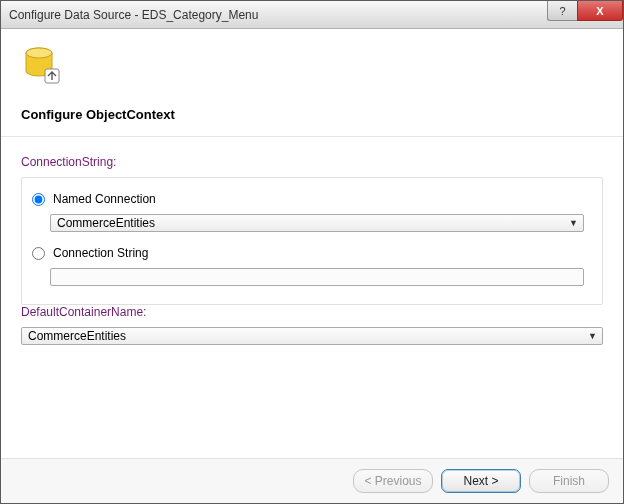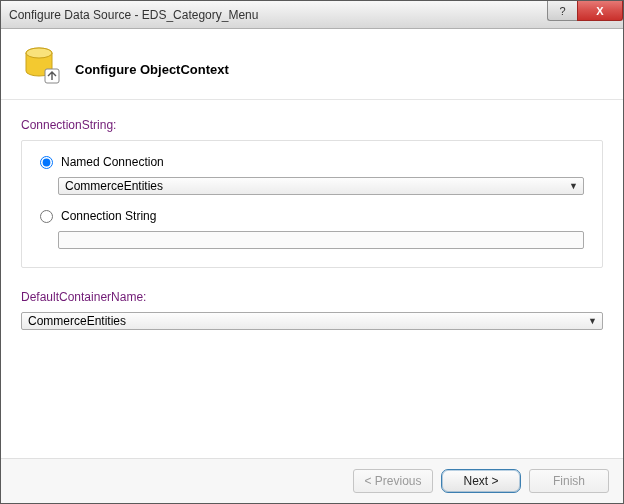--- a/index.html
+++ b/index.html
@@ -59,23 +59,24 @@
     width: 46px;
     background: linear-gradient(to bottom, #e67874 0%, #d9534f 45%, #c9302c 100%);
     border-color: #a02622;
     color: #fff;
     font-weight: bold;
     border-radius: 0 0 3px 0;
   }
   .header {
     padding: 16px 20px 14px 20px;
     display: flex;
-    align-items: center;
+    align-items: flex-start;
     gap: 14px;
     border-bottom: 1px solid #e5e5e5;
+    flex-direction: column;
   }
   .header-title {
     font-size: 13px;
     font-weight: bold;
     color: #000;
     padding-top: 8px;
   }
   .db-icon { width: 40px; height: 40px; flex-shrink: 0; }
   .content {
     flex: 1;
@@ -83,22 +84,21 @@
     overflow: auto;
   }
   .section-label {
     font-size: 12px;
     color: #701a75;
     margin-bottom: 8px;
   }
   .groupbox {
     border: 1px solid #e0e0e0;
     border-radius: 2px;
-    padding: 14px 18px 18px 18px;
-    margin-bottom: 22px;
+    padding: 14px 18px 18px 10px;
   }
   .radio-row {
     display: flex;
     align-items: center;
     gap: 8px;
     margin-bottom: 8px;
   }
   .radio-row input[type=radio] { margin: 0; }
   .select, .textbox {
     width: 100%;
@@ -149,20 +149,21 @@
     font-size: 12px;
     color: #222;
     cursor: pointer;
     padding: 0 10px;
   }
   .btn:disabled {
     color: #9a9a9a;
     border-color: #c5c5c5;
     background: linear-gradient(to bottom, #fafafa, #efefef);
     cursor: default;
+    border-radius: 10px;
   }
   .btn.default {
     border-color: #3c7fb1;
     box-shadow: 0 0 0 1px rgba(60,127,177,0.35) inset;
     border-radius: 7px;
   }
 </style>
 </head>
 <body>
 

